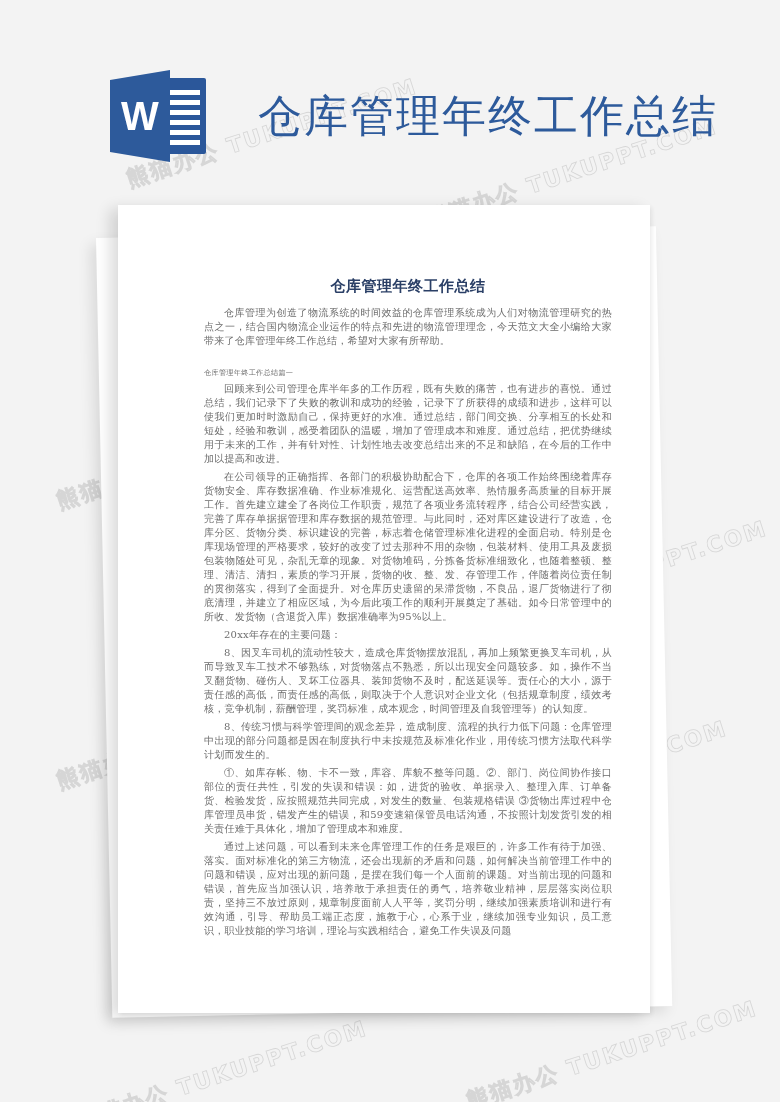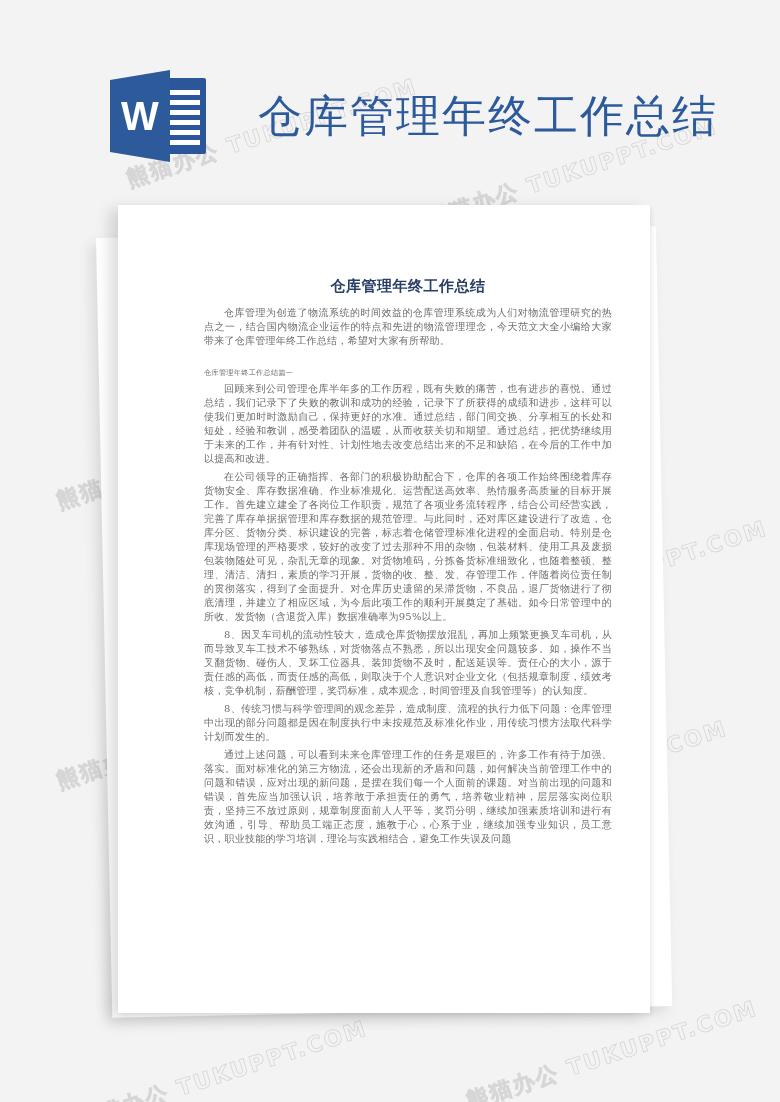--- a/index.html
+++ b/index.html
@@ -84,20 +84,22 @@
     </svg>
   </div>
   <div class="header-title">仓库管理年终工作总结</div>
 
   <div class="sheet-back"></div>
   <div class="page">
     <div class="page-inner">
       <div class="doc-title">仓库管理年终工作总结</div>
       <p class="para">仓库管理为创造了物流系统的时间效益的仓库管理系统成为人们对物流管理研究的热点之一，结合国内物流企业运作的特点和先进的物流管理理念，今天范文大全小编给大家带来了仓库管理年终工作总结，希望对大家有所帮助。</p>
       <div class="section-head">仓库管理年终工作总结篇一</div>
-      <p class="para">回顾来到公司管理仓库半年多的工作历程，既有失败的痛苦，也有进步的喜悦。通过总结，我们记录下了失败的教训和成功的经验，记录下了所获得的成绩和进步，这样可以使我们更加时时激励自己，保持更好的水准。通过总结，部门间交换、分享相互的长处和短处，经验和教训，感受着团队的温暖，从而收获关切和期望。通过总结，把优势继续用于未来的工作，并有针对性、计划性地去改变总结出来的不足和缺陷，在今后的工作中加以提高和改进。</p>
+      <p class="para">回顾来到公司管理仓库半年多的工作历程，既有失败的痛苦，也有进步的喜悦。通过总结，我们记录下了失败的教训和成功的经验，记录下了所获得的成绩和进步，这样可以使我们更加时时激励自己，保持更好的水准。通过总结，部门间交换、分享相互的长处和短处，经验和教训，感受着团队的温暖，增加了管理成本和难度。通过总结，把优势继续用于未来的工作，并有针对性、计划性地去改变总结出来的不足和缺陷，在今后的工作中加以提高和改进。</p>
       <p class="para">在公司领导的正确指挥、各部门的积极协助配合下，仓库的各项工作始终围绕着库存货物安全、库存数据准确、作业标准规化、运营配送高效率、热情服务高质量的目标开展工作。首先建立建全了各岗位工作职责，规范了各项业务流转程序，结合公司经营实践，完善了库存单据据管理和库存数据的规范管理。与此同时，还对库区建设进行了改造，仓库分区、货物分类、标识建设的完善，标志着仓储管理标准化进程的全面启动。特别是仓库现场管理的严格要求，较好的改变了过去那种不用的杂物，包装材料、使用工具及废损包装物随处可见，杂乱无章的现象。对货物堆码，分拣备货标准细致化，也随着整顿、整理、清洁、清扫，素质的学习开展，货物的收、整、发、存管理工作，伴随着岗位责任制的贯彻落实，得到了全面提升。对仓库历史遗留的呆滞货物，不良品，退厂货物进行了彻底清理，并建立了相应区域，为今后此项工作的顺利开展奠定了基础。如今日常管理中的所收、发货物（含退货入库）数据准确率为95%以上。</p>
+      <p class="para">20xx年存在的主要问题：</p>
       <p class="para">8、因叉车司机的流动性较大，造成仓库货物摆放混乱，再加上频繁更换叉车司机，从而导致叉车工技术不够熟练，对货物落点不熟悉，所以出现安全问题较多。如，操作不当叉翻货物、碰伤人、叉坏工位器具、装卸货物不及时，配送延误等。责任心的大小，源于责任感的高低，而责任感的高低，则取决于个人意识对企业文化（包括规章制度，绩效考核，竞争机制，薪酬管理，奖罚标准，成本观念，时间管理及自我管理等）的认知度。</p>
       <p class="para">8、传统习惯与科学管理间的观念差异，造成制度、流程的执行力低下问题：仓库管理中出现的部分问题都是因在制度执行中未按规范及标准化作业，用传统习惯方法取代科学计划而发生的。</p>
+      <p class="para">①、如库存帐、物、卡不一致，库容、库貌不整等问题。②、部门、岗位间协作接口部位的责任共性，引发的失误和错误：如，进货的验收、单据录入、整理入库、订单备货、检验发货，应按照规范共同完成，对发生的数量、包装规格错误 ③货物出库过程中仓库管理员串货，错发产生的错误，和59变速箱保管员电话沟通，不按照计划发货引发的相关责任难于具体化，增加了管理成本和难度。</p>
       <p class="para">通过上述问题，可以看到未来仓库管理工作的任务是艰巨的，许多工作有待于加强、落实。面对标准化的第三方物流，还会出现新的矛盾和问题，如何解决当前管理工作中的问题和错误，应对出现的新问题，是摆在我们每一个人面前的课题。对当前出现的问题和错误，首先应当加强认识，培养敢于承担责任的勇气，培养敬业精神，层层落实岗位职责，坚持三不放过原则，规章制度面前人人平等，奖罚分明，继续加强素质培训和进行有效沟通，引导、帮助员工端正态度，施教于心，心系于业，继续加强专业知识，员工意识，职业技能的学习培训，理论与实践相结合，避免工作失误及问题</p>
     </div>
   </div>
 </div>
 
 </body></html>

